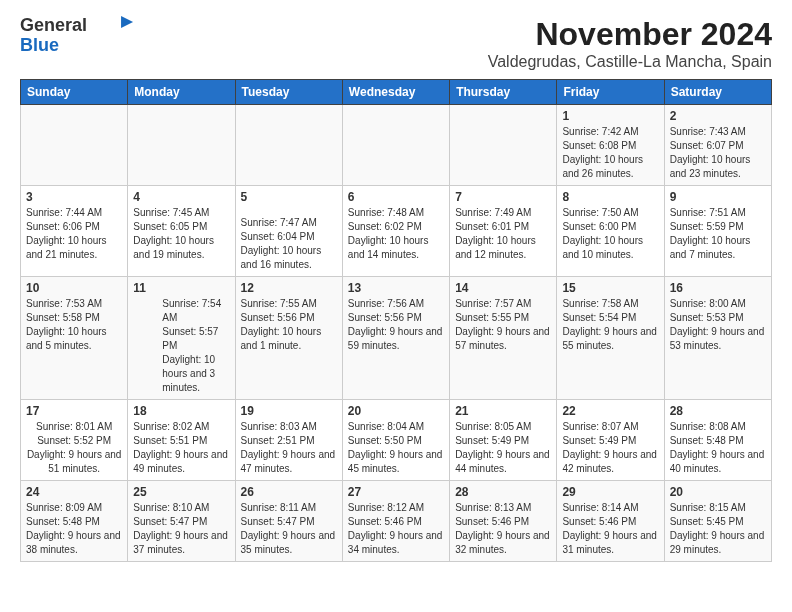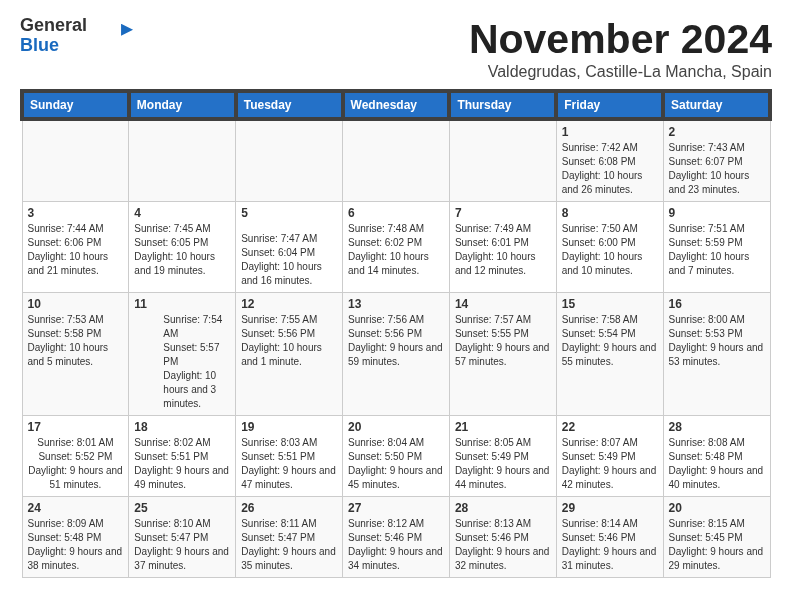--- a/index.html
+++ b/index.html
@@ -27,40 +27,40 @@
     .logo-blue { color: #1a6abf; }
     .logo-icon {
       display: inline-block;
       width: 12px; height: 12px;
       background: #1a6abf;
       clip-path: polygon(0 0, 100% 50%, 0 100%);
       margin-left: 2px;
     }
     .title-block { text-align: right; }
     .month-title {
-      font-size: 41px;
+      font-size: 32px;
       font-weight: bold;
       color: #222;
     }
     .location-title {
       font-size: 16px;
       color: #444;
     }
     .calendar {
       width: 100%;
       border-collapse: collapse;
       font-size: 11px;
     }
     .calendar thead th {
       background: #2471c8;
       color: #fff;
       text-align: left;
       padding: 5px 6px;
       font-size: 12px;
-      border: 4px solid #404040;
+      border: 1px solid #404040;
     }
     .calendar tbody td {
       border: 1px solid #ccc;
       vertical-align: top;
       padding: 4px 5px;
       width: calc(100%/7);
       min-height: 80px;
       color: #333;
       background: #fff;
     }
@@ -80,21 +80,21 @@
       font-size: 10px;
       line-height: 1.4;
       color: #333;
     }
   </style>
 </head>
 <body>
 
 <div class="header-area">
   <div class="logo">
-    <div style="display:flex;align-items:flex-end;gap:32px;">
+    <div style="display:flex;align-items:flex-start;gap:32px;">
       <span class="logo-general">General</span>
       <span class="logo-icon"></span>
     </div>
     <span class="logo-blue">Blue</span>
   </div>
   <div class="title-block">
     <div class="month-title">November 2024</div>
     <div class="location-title">Valdegrudas, Castille-La Mancha, Spain</div>
   </div>
 </div>
@@ -228,21 +228,21 @@
         </td>
         <td>
           <span class="day-number">18</span>
           <div class="day-info" style="white-space: pre-line;">Sunrise: 8:02 AM
 Sunset: 5:51 PM
 Daylight: 9 hours and 49 minutes.</div>
         </td>
         <td>
           <span class="day-number">19</span>
           <div class="day-info" style="white-space: pre-line;">Sunrise: 8:03 AM
-Sunset: 5:51 PM
+Sunset: 2:51 PM
 Daylight: 9 hours and 47 minutes.</div>
         </td>
         <td>
           <span class="day-number">20</span>
           <div class="day-info" style="white-space: pre-line;">Sunrise: 8:04 AM
 Sunset: 5:50 PM
 Daylight: 9 hours and 45 minutes.</div>
         </td>
         <td>
           <span class="day-number">21</span>

